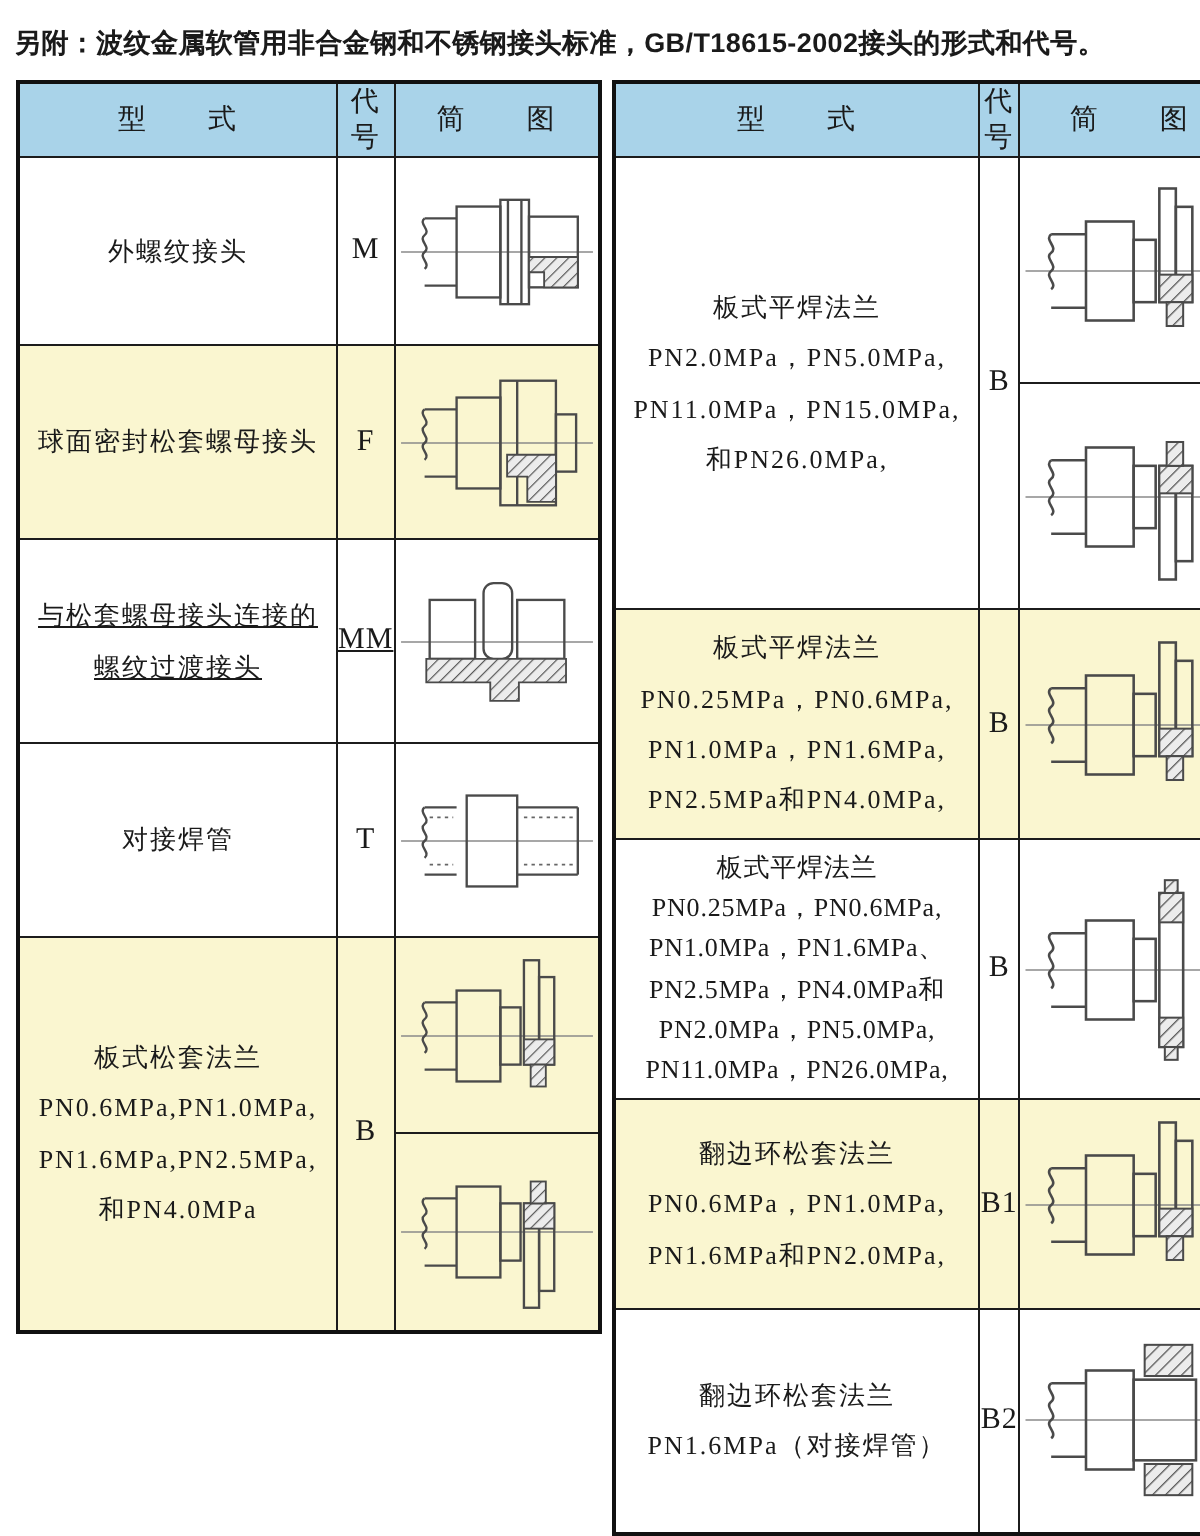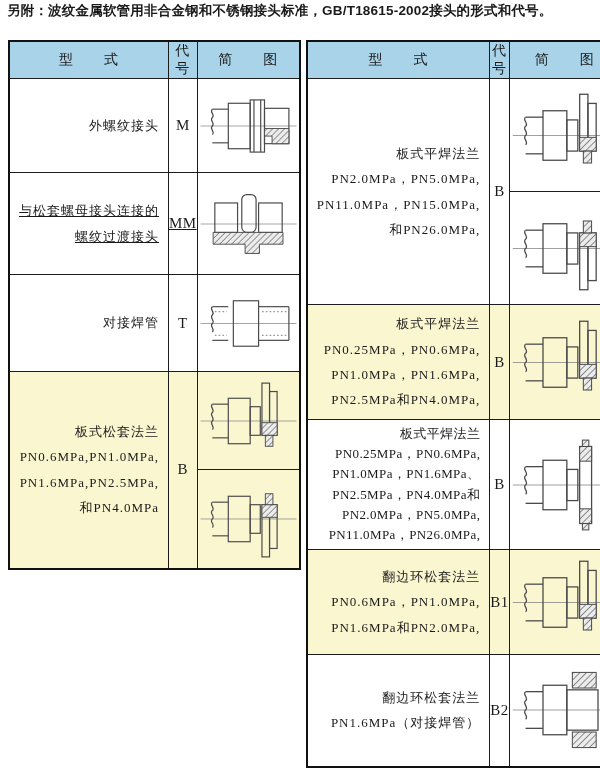--- a/index.html
+++ b/index.html
@@ -6,21 +6,21 @@
   html,body { margin:0; padding:0; }
   body {
     width:600px; height:768px;
     background:#ffffff;
     font-family:"Liberation Serif","DejaVu Serif",serif;
     color:#1a1a1a;
     position:relative;
     overflow:hidden;
   }
   .doc-title {
-    position:absolute; left:7px; top:2px;
+    position:absolute; left:7px; top:13px;
     font-family:"Liberation Sans","DejaVu Sans",sans-serif;
     font-weight:bold; font-size:13.5px; letter-spacing:.2px;
     white-space:nowrap;
   }
   .tables {
     position:absolute; left:8px; top:40px;
     display:flex; gap:5px; align-items:flex-start;
   }
   table.ftable {
     border-collapse:collapse; table-layout:fixed;
@@ -32,21 +32,21 @@
   }
   th.hdr {
     background:#a9d3e9;
     font-weight:normal; font-size:14px; height:30px;
     letter-spacing:1px; text-align:center;
   }
   tr.white td { background:#ffffff; }
   tr.yellow td { background:#faf6d0; }
   td.type {
     padding:4px 9px; font-size:13px; letter-spacing:1px;
-    line-height:1.95; text-align:right;
+    line-height:1.95; text-align:center;
   }
   td.type.tight { line-height:1.55; letter-spacing:.4px; }
   .tline { display:block; white-space:nowrap; }
   td.code { text-align:center; font-size:15px; letter-spacing:.5px; }
   td.diag { padding:0; }
   .dstack { display:flex; flex-direction:column; height:100%; width:100%; }
   .dbox {
     flex:1; display:flex; align-items:center; justify-content:center;
     overflow:hidden;
   }
@@ -99,20 +99,43 @@
                   <rect x="62" y="19" width="17" height="62" stroke="#4a4a4a" stroke-width="1.4" fill="none" stroke-linejoin="miter"></rect>
                   <line x1="66.5" y1="19" x2="66.5" y2="81" stroke="#4a4a4a" stroke-width="1.4" fill="none" stroke-linejoin="miter"></line>
                   <line x1="74.5" y1="19" x2="74.5" y2="81" stroke="#4a4a4a" stroke-width="1.4" fill="none" stroke-linejoin="miter"></line>
                   <rect x="79" y="29" width="29" height="42" stroke="#4a4a4a" stroke-width="1.4" fill="none" stroke-linejoin="miter"></rect>
                   <polygon points="79,53 108,53 108,71 88,71 88,62 79,62" fill="url(#hatch)" stroke="#4a4a4a" stroke-width="1.1"></polygon>
                 </svg>
               </div>
             </div>
           </td>
         </tr>
+        <tr class="yellow" style="height: 97px;">
+          <td class="type">
+            <span class="tline">球面密封松套螺母接头</span>
+          </td>
+          <td class="code">F</td>
+          <td class="diag" style="height: 97px;">
+            <div class="dstack">
+              <div class="dbox">
+                <svg width="101" height="89" viewBox="0 0 120 100" preserveAspectRatio="xMidYMid meet">
+                  <line x1="3" y1="50" x2="117" y2="50" stroke="#8a8a8a" stroke-width="0.9"></line>
+                  <path d="M17 30 c-4 3 4 7 0 10 c-4 3 4 7 0 10 c-4 3 4 7 0 10" stroke="#4a4a4a" stroke-width="1.4" fill="none" stroke-linejoin="miter"></path>
+                  <line x1="17" y1="30" x2="36" y2="30" stroke="#4a4a4a" stroke-width="1.4" fill="none" stroke-linejoin="miter"></line>
+                  <line x1="17" y1="70" x2="36" y2="70" stroke="#4a4a4a" stroke-width="1.4" fill="none" stroke-linejoin="miter"></line>
+                  <rect x="36" y="23" width="26" height="54" stroke="#4a4a4a" stroke-width="1.4" fill="none" stroke-linejoin="miter"></rect>
+                  <rect x="62" y="13" width="33" height="74" stroke="#4a4a4a" stroke-width="1.4" fill="none" stroke-linejoin="miter"></rect>
+                  <line x1="72" y1="13" x2="72" y2="87" stroke="#4a4a4a" stroke-width="1.4" fill="none" stroke-linejoin="miter"></line>
+                  <rect x="95" y="33" width="12" height="34" stroke="#4a4a4a" stroke-width="1.4" fill="none" stroke-linejoin="miter"></rect>
+                  <polygon points="66,57 95,57 95,85 78,85 78,70 66,70" fill="url(#hatch)" stroke="#4a4a4a" stroke-width="1.1"></polygon>
+                </svg>
+              </div>
+            </div>
+          </td>
+        </tr>
         <tr class="white" style="height: 102px; text-decoration: underline;">
           <td class="type">
             <span class="tline">与松套螺母接头连接的</span>
             <span class="tline">螺纹过渡接头</span>
           </td>
           <td class="code">MM</td>
           <td class="diag" style="height: 102px;">
             <div class="dstack">
               <div class="dbox">
                 <svg width="101" height="94" viewBox="0 0 120 100" preserveAspectRatio="xMidYMid meet">

